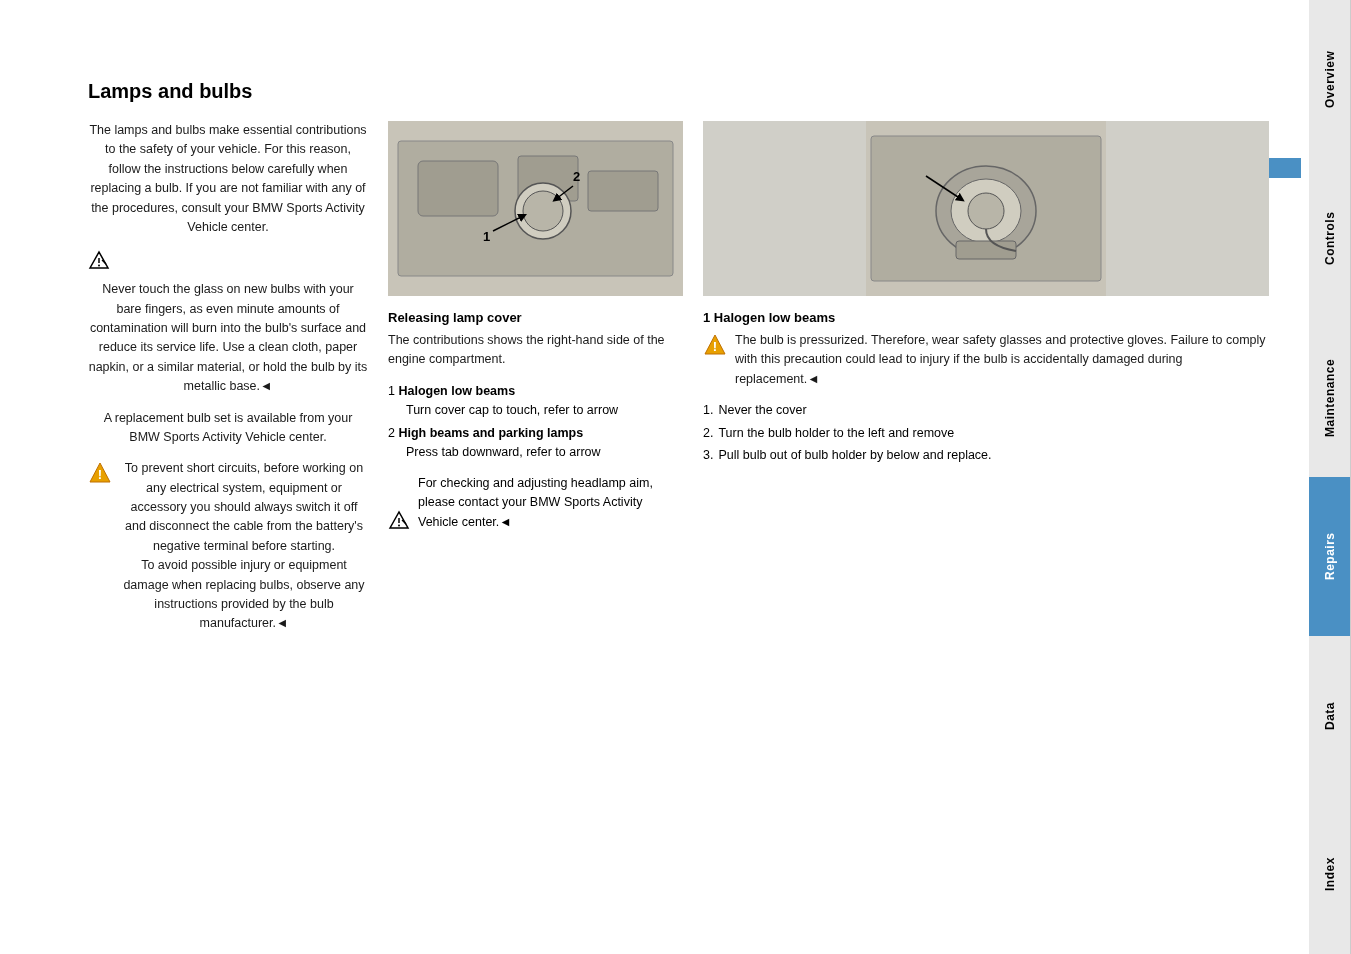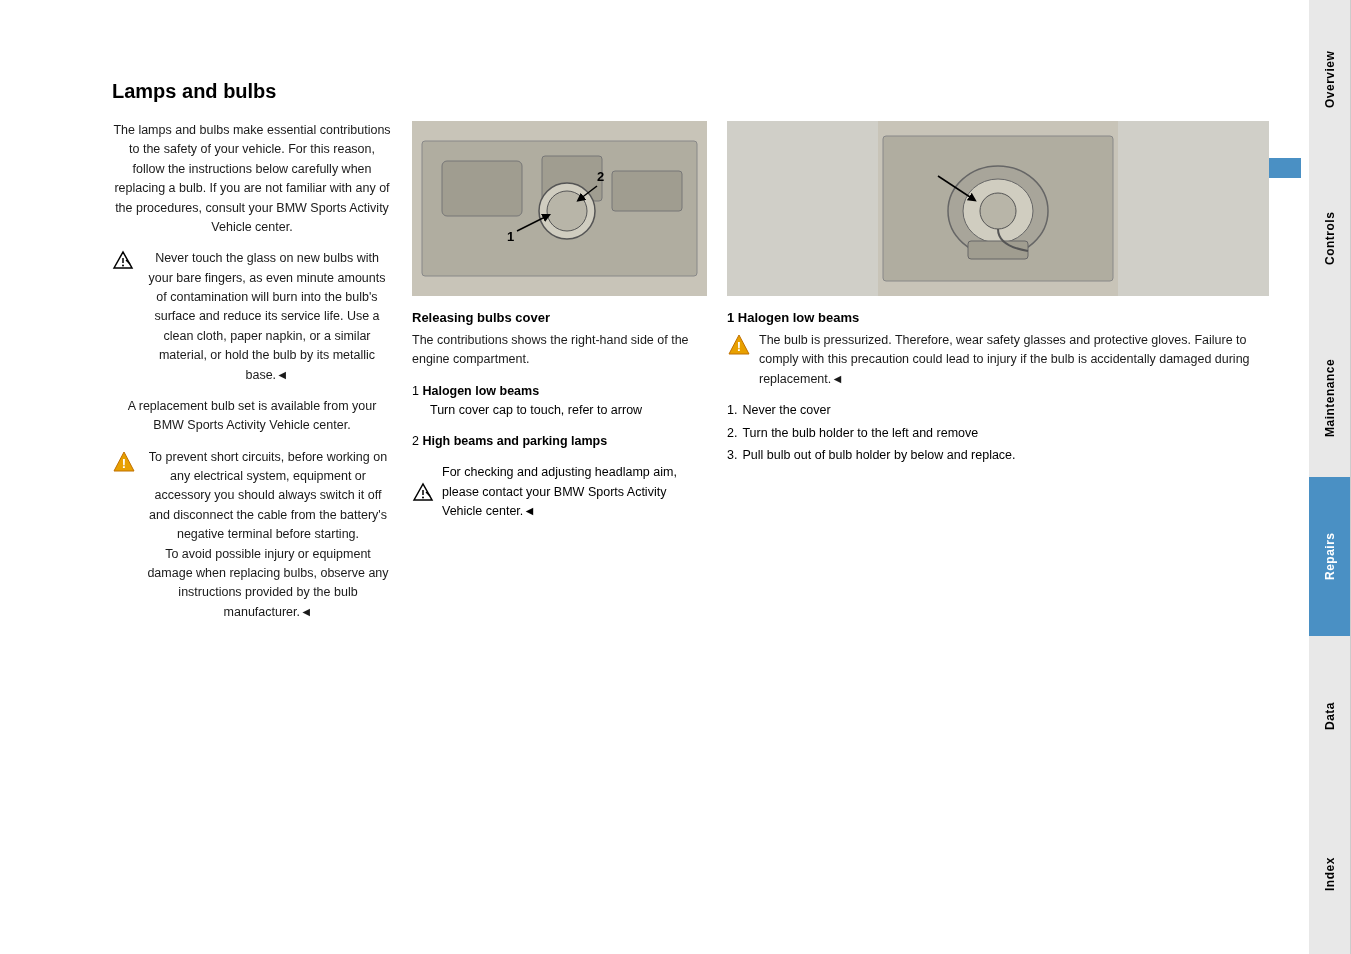--- a/index.html
+++ b/index.html
@@ -46,21 +46,21 @@
     .sidebar-tab.data { background: #e8e8e8; }
     .sidebar-tab.index { background: #e8e8e8; }
 
     
     .main-content {
       position: absolute;
       top: 0;
       left: 0;
       right: 42px;
       bottom: 0;
-      padding: 80px 40px 40px 112px;
+      padding: 80px 40px 40px 88px;
     }
 
     
     .page-title {
       font-size: 20px;
       font-weight: bold;
       margin-bottom: 18px;
       border-bottom: none;
     }
 
@@ -93,20 +93,21 @@
       margin-bottom: 12px;
       color: #1a1a1a;
     }
 
     
     .note-box {
       display: flex;
       align-items: flex-start;
       gap: 8px;
       margin-bottom: 12px;
+      flex-direction: column;
     }
     .note-icon {
       width: 22px;
       height: 22px;
       flex-shrink: 0;
       margin-top: 1px;
     }
     .note-text {
       font-size: 12.5px;
       line-height: 1.55;
@@ -184,21 +185,21 @@
       line-height: 1.55;
       margin-bottom: 3px;
       list-style: none;
       display: flex;
       gap: 5px;
     }
 
     
     .inline-note {
       display: flex;
-      align-items: center;
+      align-items: flex-end;
       gap: 8px;
       margin-top: 0;
     }
   </style>
 </head>
 <body>
 
 <div class="sidebar">
   <div class="sidebar-tab overview">
     <span>Overview</span>
@@ -284,30 +285,31 @@
             </marker>
           </defs>
 
           <text x="95" y="120" font-size="13" font-weight="bold" fill="#000">1</text>
           <text x="185" y="60" font-size="13" font-weight="bold" fill="#000">2</text>
 
           <text x="8" y="168" font-size="8" fill="#666" transform="rotate(-90,8,168)" transform-origin="8 168">530de357</text>
         </svg>
       </div>
 
-      <div class="section-heading">Releasing bulbs cover</div>
+      <div class="section-heading">Releasing lamp cover</div>
       <p>The contributions shows the right-hand side of the engine compartment.</p>
 
       <ul class="item-list">
         <li>
           <span class="item-num">1  </span><strong>Halogen low beams</strong>
           <span class="item-sub">Turn cover cap to touch, refer to arrow</span>
         </li>
-        <li style="margin-top:12px;">
+        <li style="margin-top:4px;">
           <span class="item-num">2  </span><strong>High beams and parking lamps</strong>
+          <span class="item-sub">Press tab downward, refer to arrow</span>
         </li>
       </ul>
 
       <div class="inline-note">
         <div style="width:22px; height:22px; flex-shrink:0; margin-top:1px;">
           <svg viewBox="0 0 22 22" xmlns="http://www.w3.org/2000/svg">
             <polygon points="2,18 11,2 20,18" fill="none" stroke="#000" stroke-width="1.5"></polygon>
             <line x1="11" y1="8" x2="11" y2="13" stroke="#000" stroke-width="1.5"></line>
             <circle cx="11" cy="15.5" r="1" fill="#000"></circle>
             <polyline points="14,10 18,14" fill="none" stroke="#000" stroke-width="1.2"></polyline>

